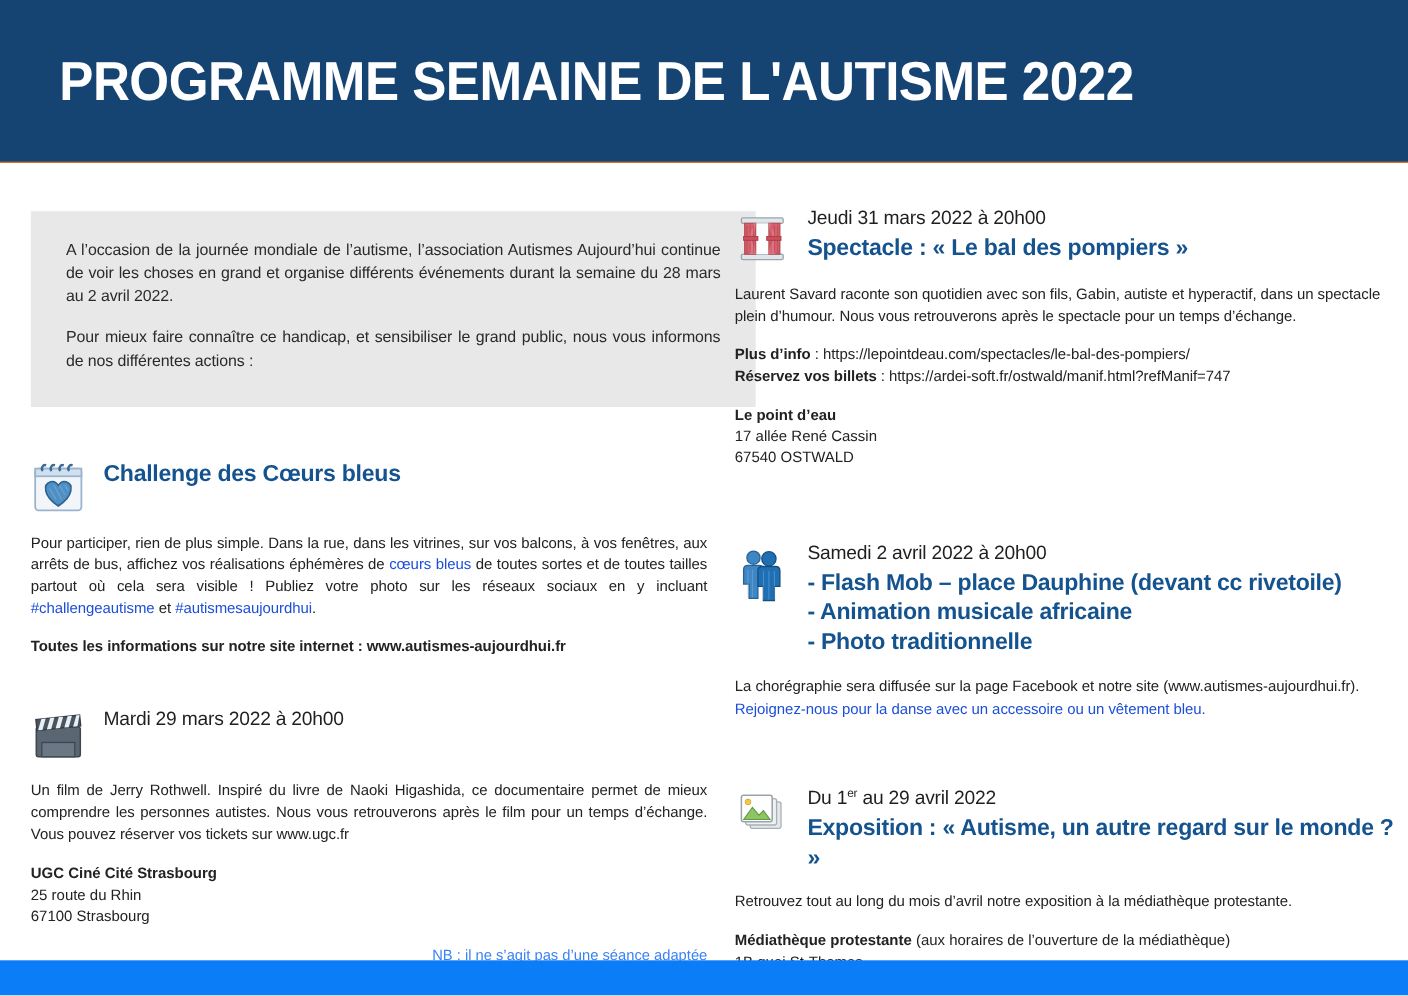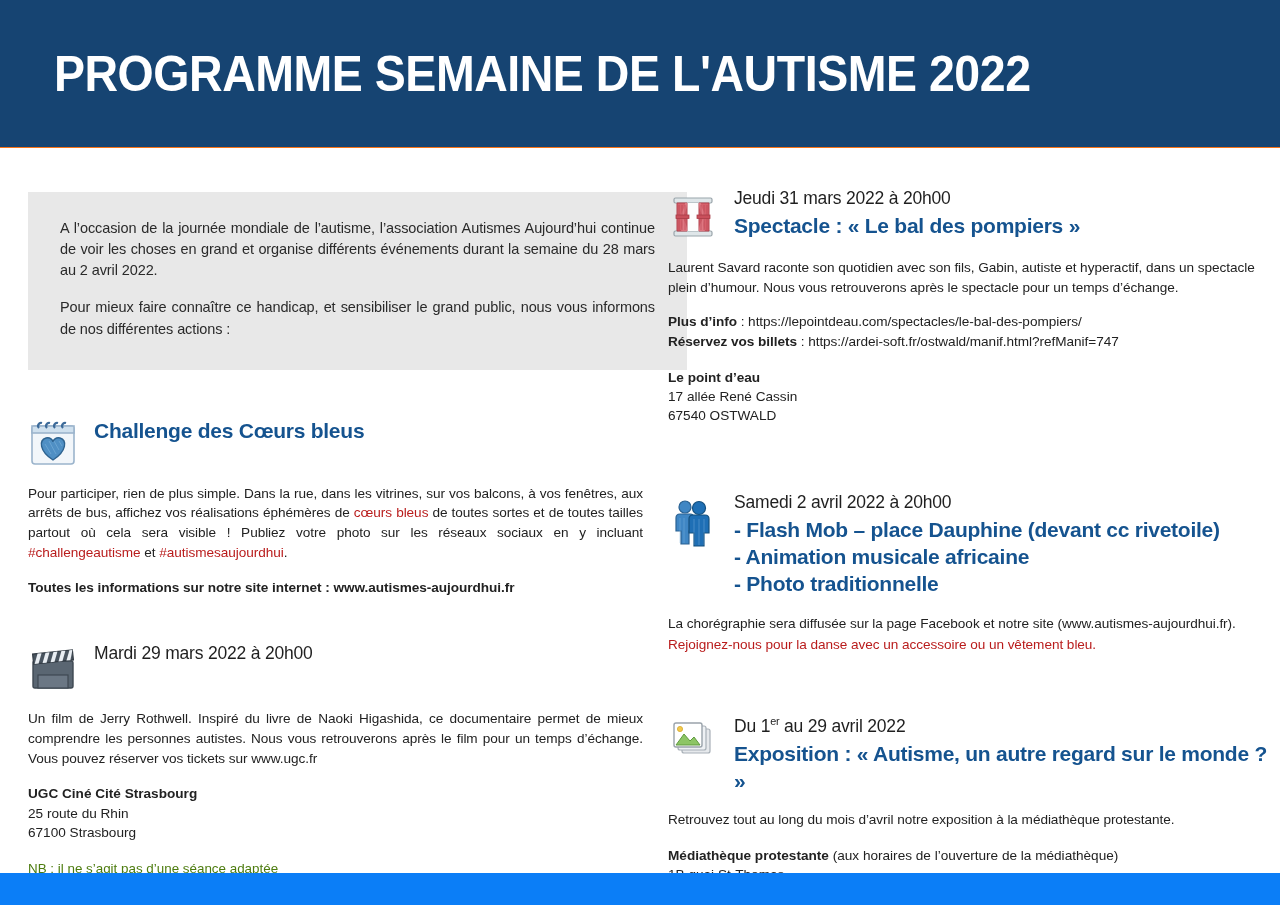--- a/index.html
+++ b/index.html
@@ -112,29 +112,29 @@
     margin-top: 16px;
     font-size: 13.6px;
     line-height: 1.45;
     text-align: justify;
     color: #222;
     letter-spacing: -0.05px;
   }
   .event-body.nojustify { text-align: left; }
   .event-body p { margin: 0; }
   .event-body p + p { margin-top: 15px; }
-  .blue { color: #b91c1c; }
+  .blue { color: #1d4ed8; }
   .bold { font-weight: 700; margin-top: 36px; }
   .addr {
     font-size: 13.6px;
     line-height: 1.42;
     color: #222;
   }
   .addr .name { font-weight: 700; }
-  .note { color: #4d7c0f; font-size: 13.4px; }
+  .note { color: #3b82f6; font-size: 13.4px; text-align: right; }
 
   
   svg { display: block; }
 
   
   .footer-bar {
     position: absolute;
     left: 0;
     bottom: 0;
     width: 1280px;

